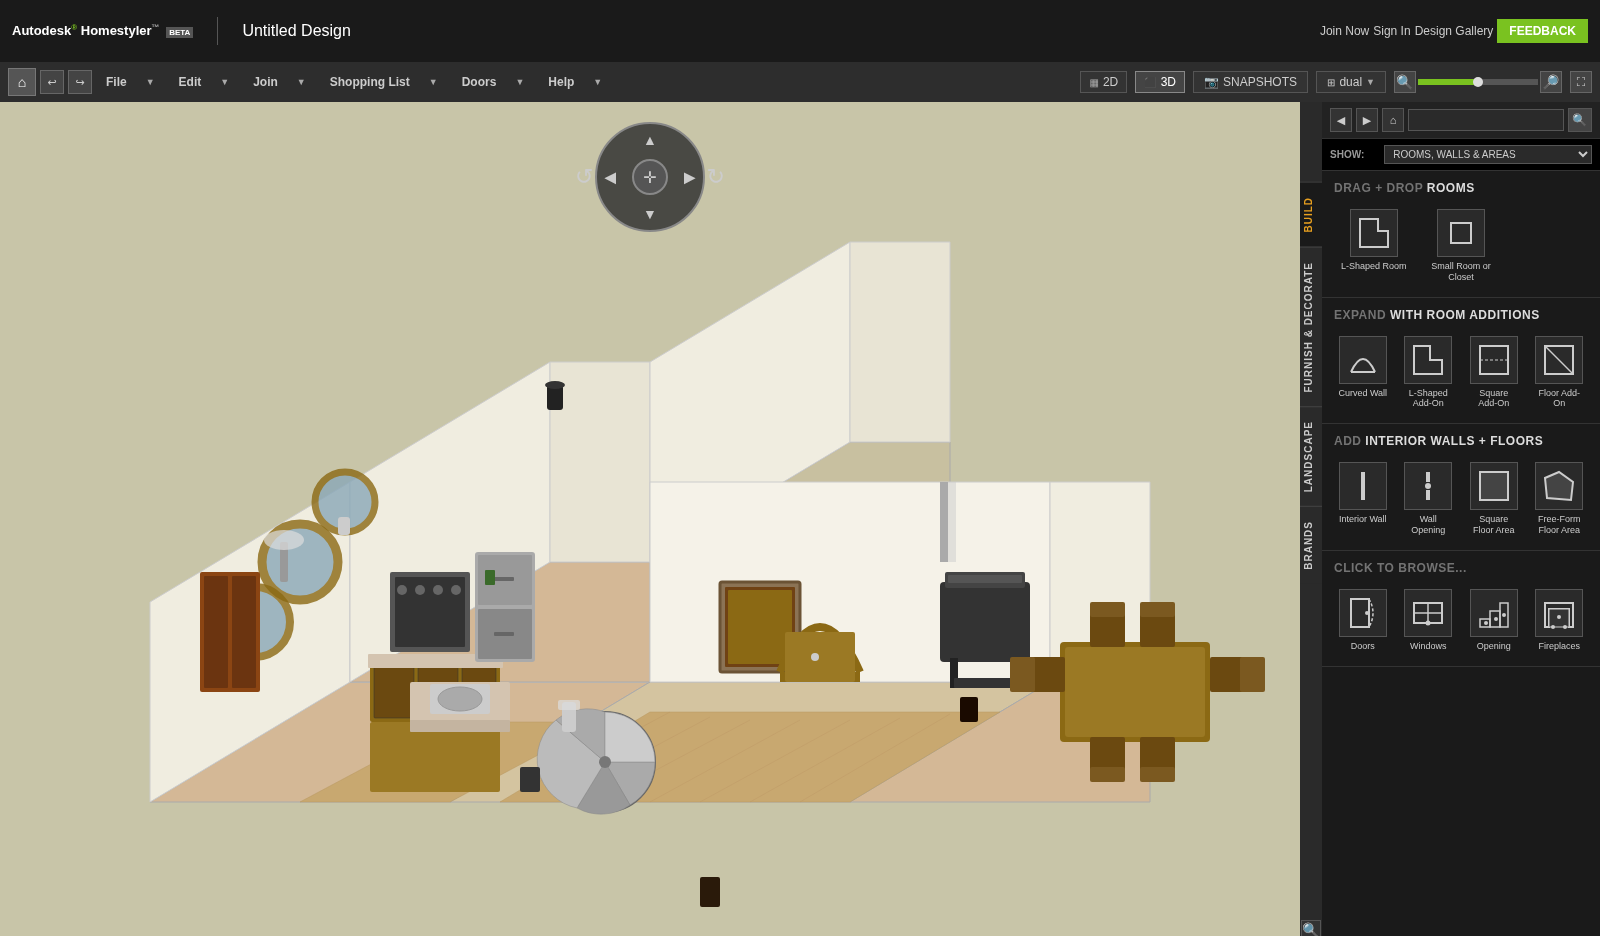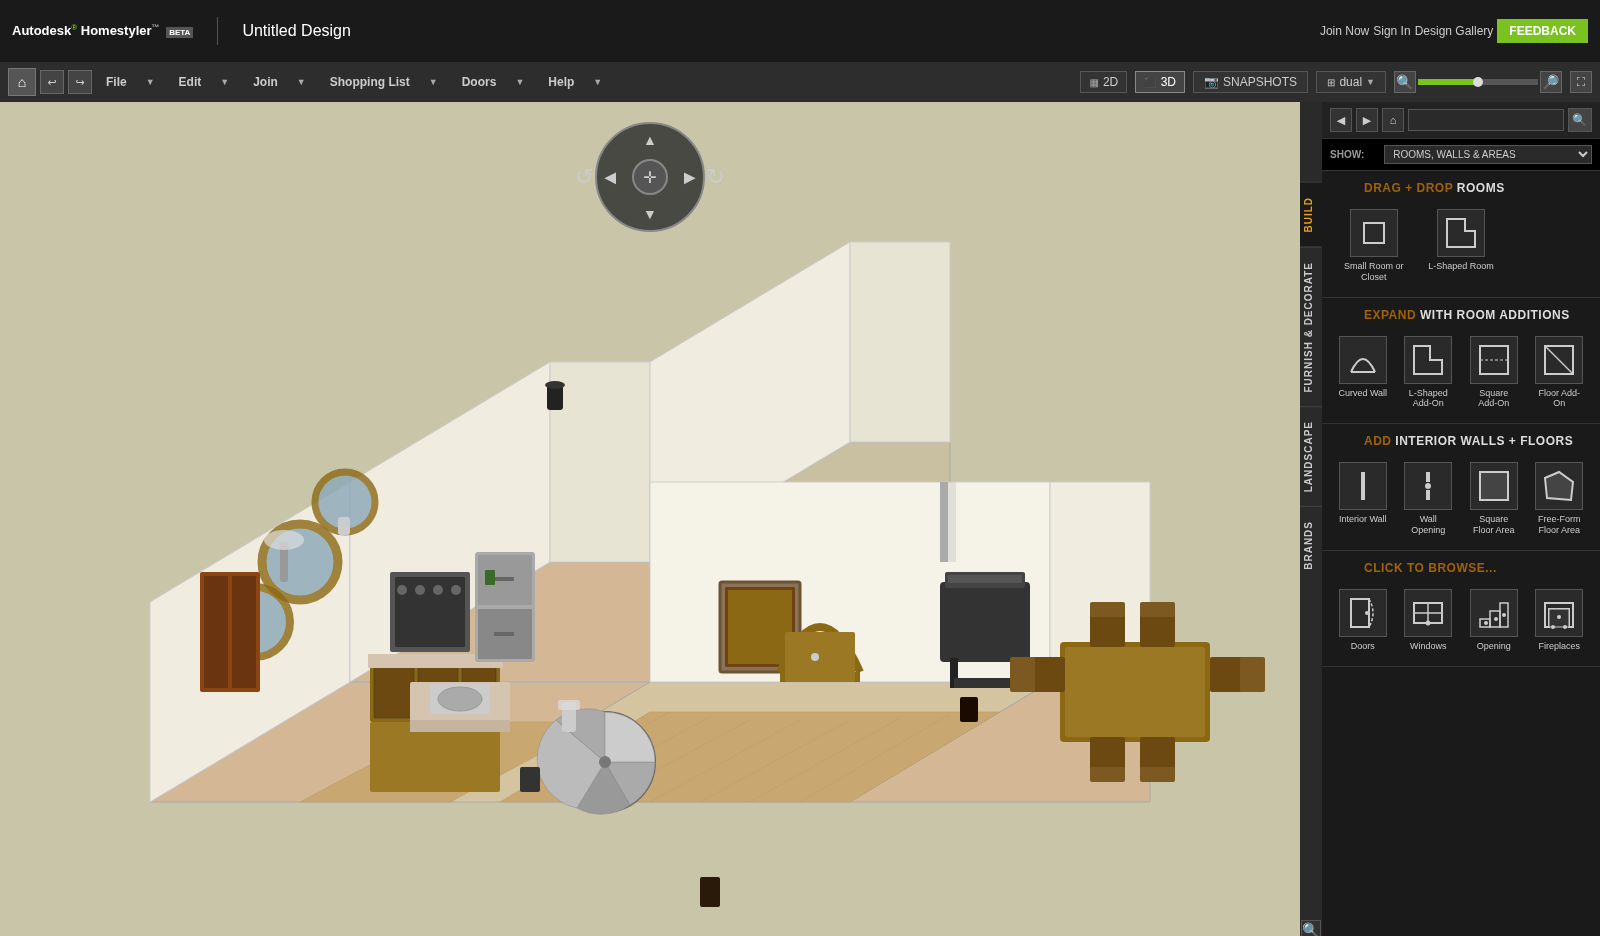--- a/index.html
+++ b/index.html
@@ -321,22 +321,21 @@
       padding: 10px 12px;
       border-bottom: 1px solid #333;
     }
     .section-title {
       font-size: 12px;
       font-weight: bold;
       margin-bottom: 10px;
       letter-spacing: 0.5px;
     }
     .section-title .highlight {
-      color: #a16207;
-      margin-left: 30px;
+      color: #737373;
     }
     .section-title .normal {
       color: #ddd;
       text-transform: uppercase;
     }
     .items-grid {
       display: grid;
       grid-template-columns: repeat(4, 1fr);
       gap: 8px;
     }
@@ -711,33 +710,33 @@
             <span class="highlight">DRAG + DROP</span>
             <span class="normal"> </span>
             <span class="normal">ROOMS</span>
           </div>
           <div class="items-grid-3">
 
 
             <div class="grid-item">
               <div class="item-icon">
                 <svg viewBox="0 0 36 36">
+                  <polygon points="4,4 22,4 22,16 32,16 32,32 4,32" fill="none" stroke="#ccc" stroke-width="2"></polygon>
+                </svg>
+              </div>
+              <span class="item-label">L-Shaped Room</span>
+            </div>
+
+            <div class="grid-item">
+              <div class="item-icon">
+                <svg viewBox="0 0 36 36">
                   <rect x="8" y="8" width="20" height="20" fill="none" stroke="#ccc" stroke-width="2"></rect>
                 </svg>
               </div>
               <span class="item-label">Small Room or Closet</span>
-            </div>
-
-            <div class="grid-item">
-              <div class="item-icon">
-                <svg viewBox="0 0 36 36">
-                  <polygon points="4,4 22,4 22,16 32,16 32,32 4,32" fill="none" stroke="#ccc" stroke-width="2"></polygon>
-                </svg>
-              </div>
-              <span class="item-label">L-Shaped Room</span>
             </div>
           </div>
         </div>
 
         <div class="section">
           <div class="section-title">
             <span class="highlight">EXPAND</span>
             <span class="normal"> </span>
             <span class="normal">WITH ROOM ADDITIONS</span>
           </div>

